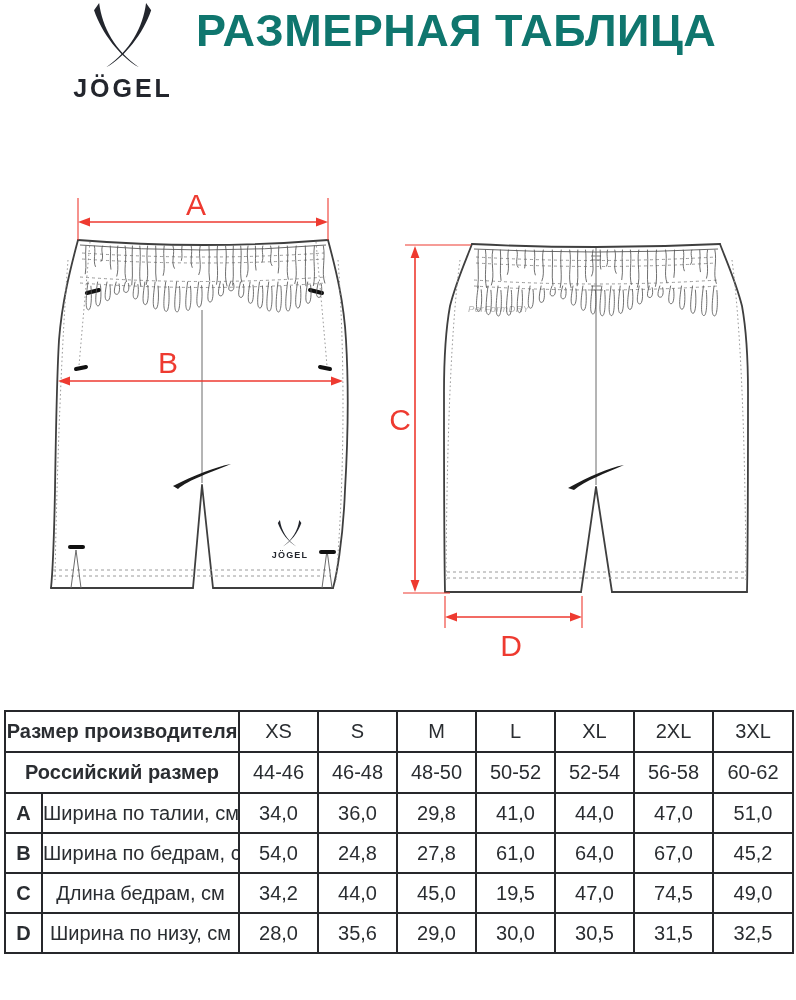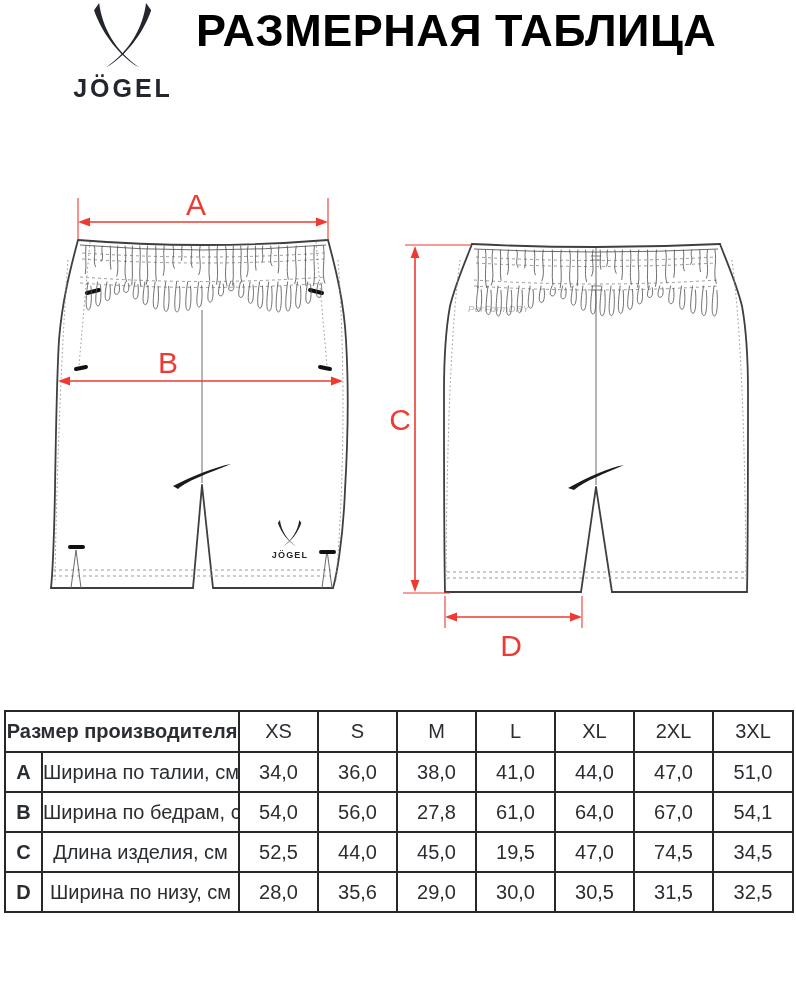--- a/index.html
+++ b/index.html
@@ -3,21 +3,21 @@
 <meta charset="utf-8">
 <style>
   html,body{margin:0;padding:0;}
   body{
     width:796px;height:1000px;position:relative;background:#ffffff;
     font-family:"Liberation Sans", sans-serif;color:#282b30;overflow:hidden;
   }
   .header-logo{position:absolute;left:54px;top:0;width:140px;height:112px;}
   .page-title{
     position:absolute;left:196px;top:0;height:62px;display:flex;align-items:center;
-    font-size:45px;font-weight:bold;letter-spacing:.5px;color:#000000;white-space:nowrap;
+    font-size:45px;font-weight:bold;letter-spacing:.5px;color:#0f766e;white-space:nowrap;
   }
   .diagram-wrap{position:absolute;left:0;top:160px;width:796px;height:500px;}
   table.size-table{
     position:absolute;left:4px;top:710px;width:788px;
     border-collapse:collapse;table-layout:fixed;background:#fff;
   }
   table.size-table th, table.size-table td{
     border:2px solid #26272b;font-size:20px;color:#2a2d31;
     text-align:center;vertical-align:middle;padding:0;
     overflow:hidden;white-space:nowrap;
@@ -302,52 +302,62 @@
       <tr class="row-h">
         <th colspan="2">Размер производителя</th>
         <td>XS</td>
         <td>S</td>
         <td>M</td>
         <td>L</td>
         <td>XL</td>
         <td>2XL</td>
         <td>3XL</td>
       </tr>
+      <tr class="row-h">
+        <th colspan="2">Российский размер</th>
+        <td>44-46</td>
+        <td>46-48</td>
+        <td>48-50</td>
+        <td>50-52</td>
+        <td>52-54</td>
+        <td>56-58</td>
+        <td>60-62</td>
+      </tr>
       <tr class="row-d">
         <th>A</th>
         <td class="name-cell">Ширина по талии, см</td>
         <td>34,0</td>
         <td>36,0</td>
-        <td>38,0</td>
+        <td>29,8</td>
         <td>41,0</td>
         <td>44,0</td>
         <td>47,0</td>
         <td>51,0</td>
       </tr>
       <tr class="row-d">
         <th>B</th>
         <td class="name-cell">Ширина по бедрам, см</td>
         <td>54,0</td>
-        <td>56,0</td>
+        <td>24,8</td>
         <td>27,8</td>
         <td>61,0</td>
         <td>64,0</td>
         <td>67,0</td>
-        <td>54,1</td>
+        <td>45,2</td>
       </tr>
       <tr class="row-d">
         <th>C</th>
-        <td class="name-cell">Длина изделия, см</td>
-        <td>52,5</td>
+        <td class="name-cell">Длина бедрам, см</td>
+        <td>34,2</td>
         <td>44,0</td>
         <td>45,0</td>
         <td>19,5</td>
         <td>47,0</td>
         <td>74,5</td>
-        <td>34,5</td>
+        <td>49,0</td>
       </tr>
       <tr class="row-d">
         <th>D</th>
         <td class="name-cell">Ширина по низу, см</td>
         <td>28,0</td>
         <td>35,6</td>
         <td>29,0</td>
         <td>30,0</td>
         <td>30,5</td>
         <td>31,5</td>

